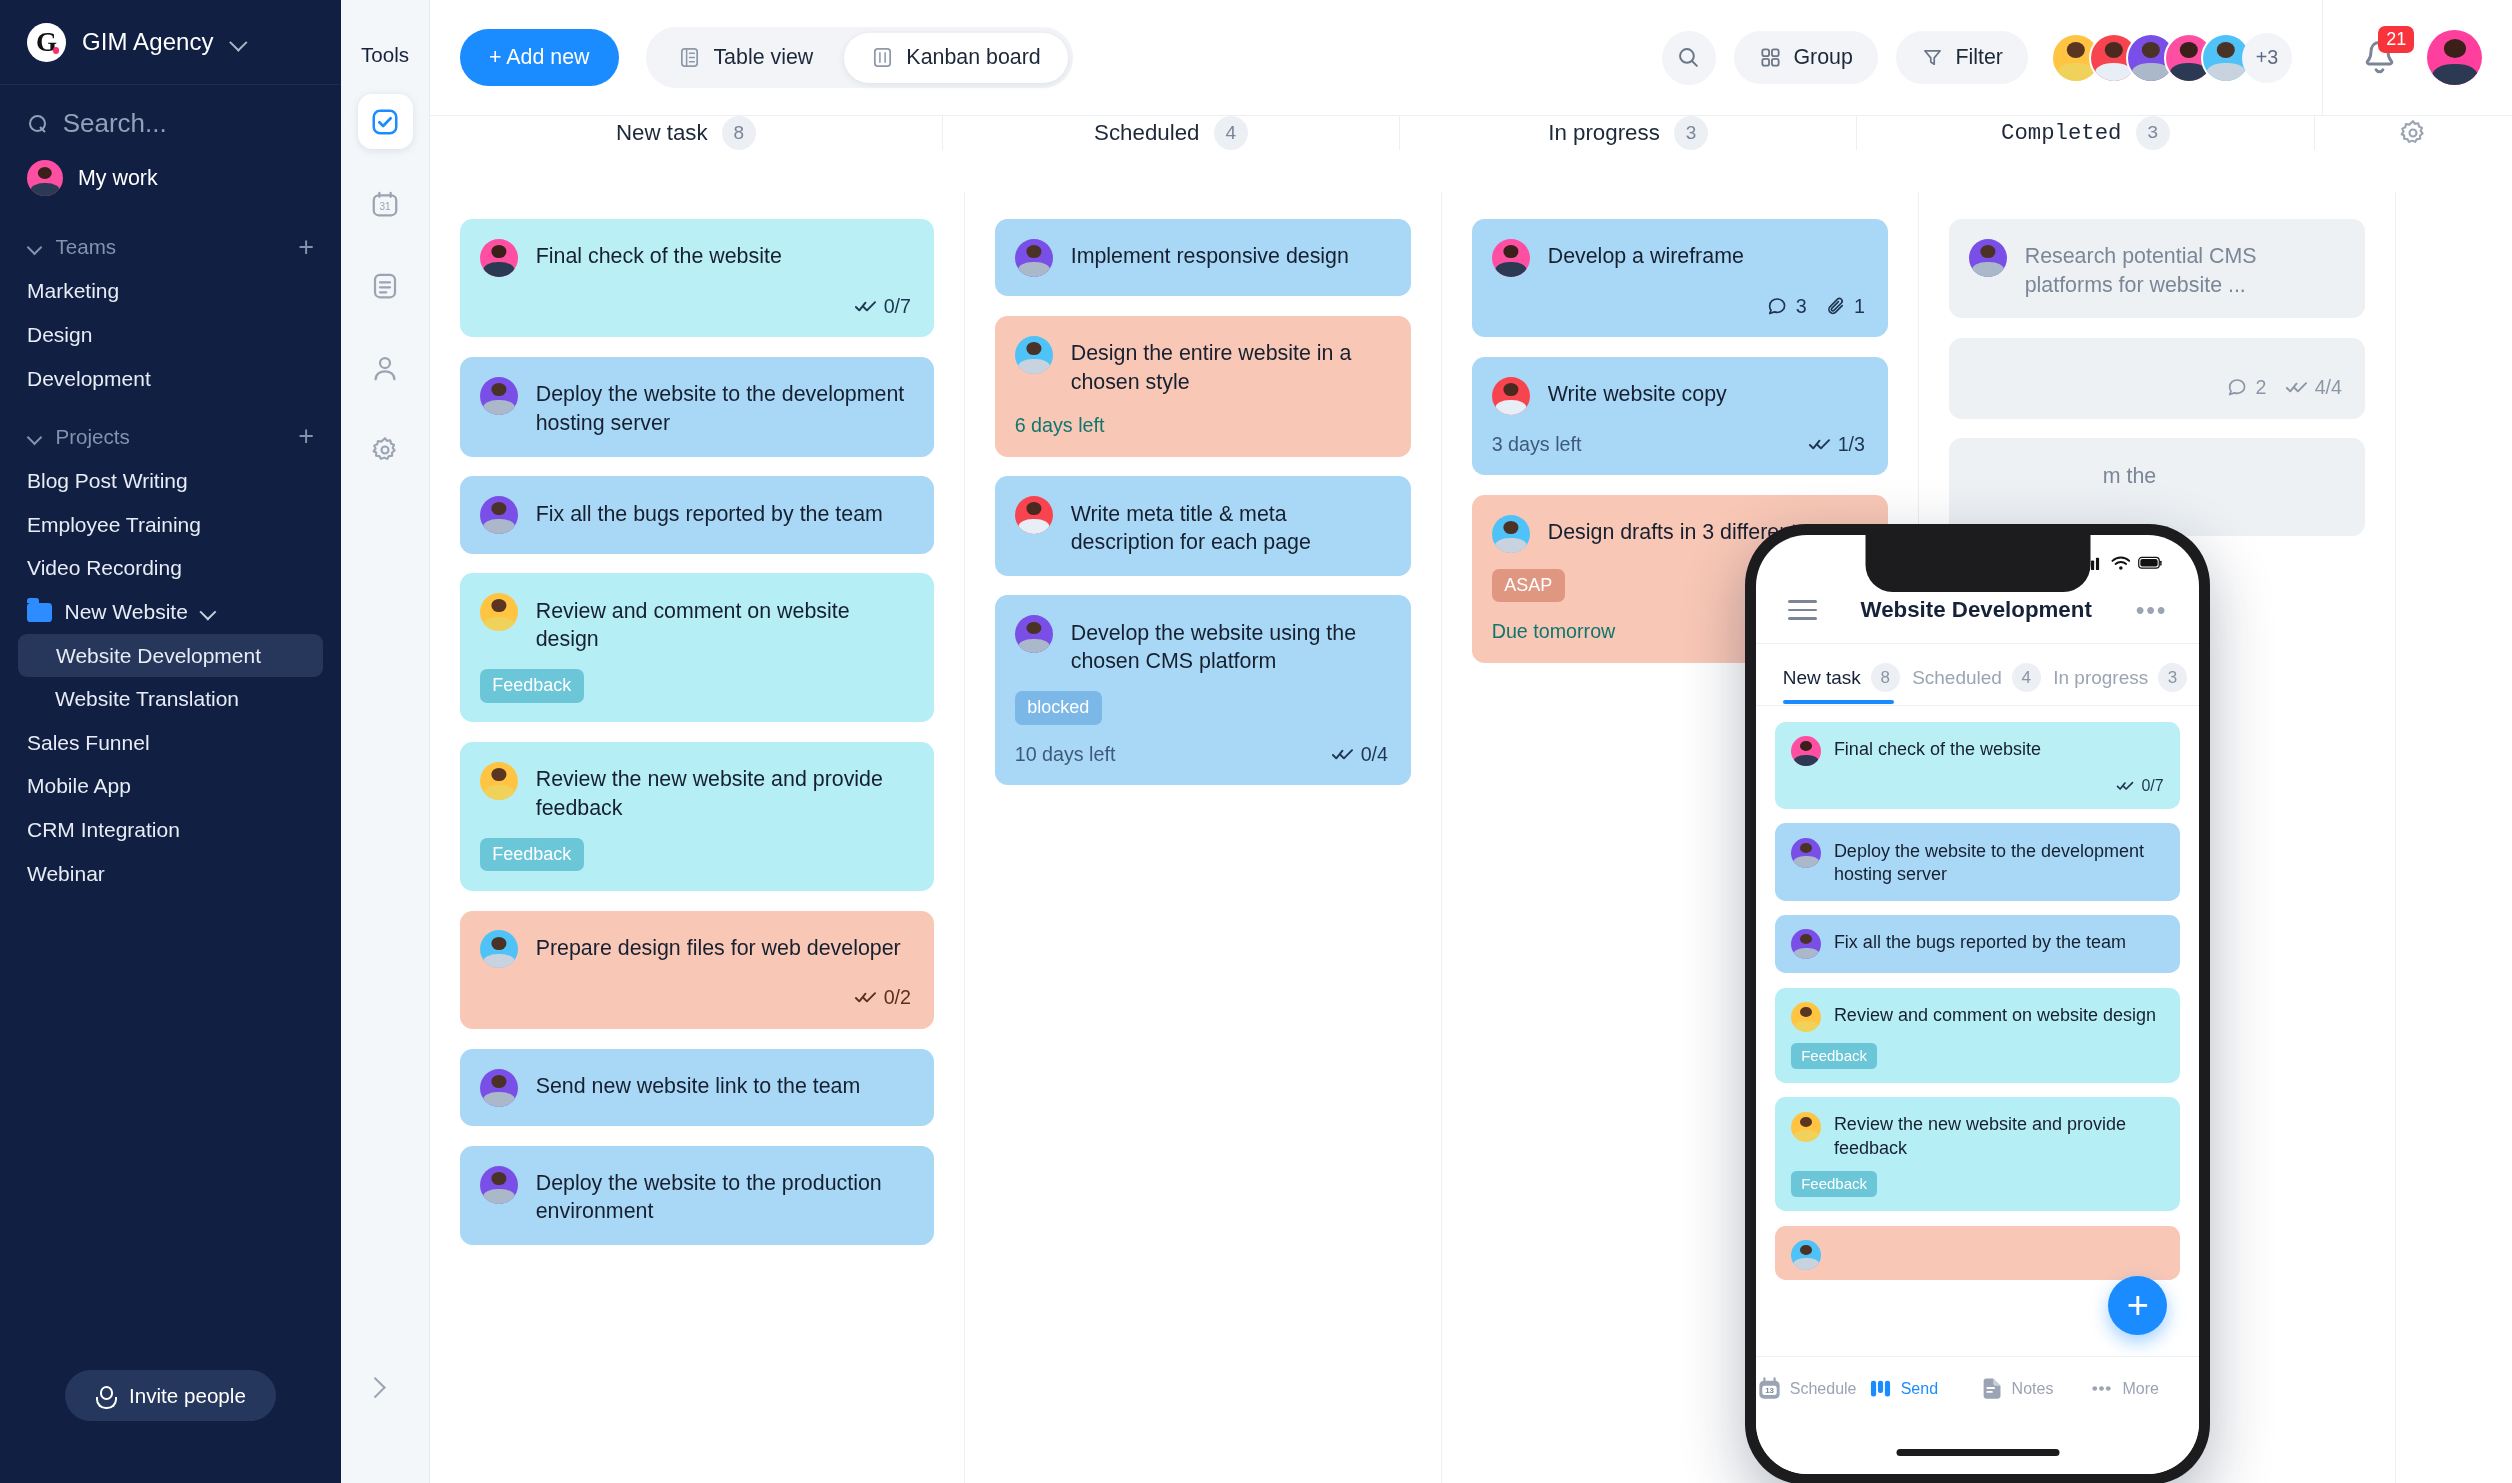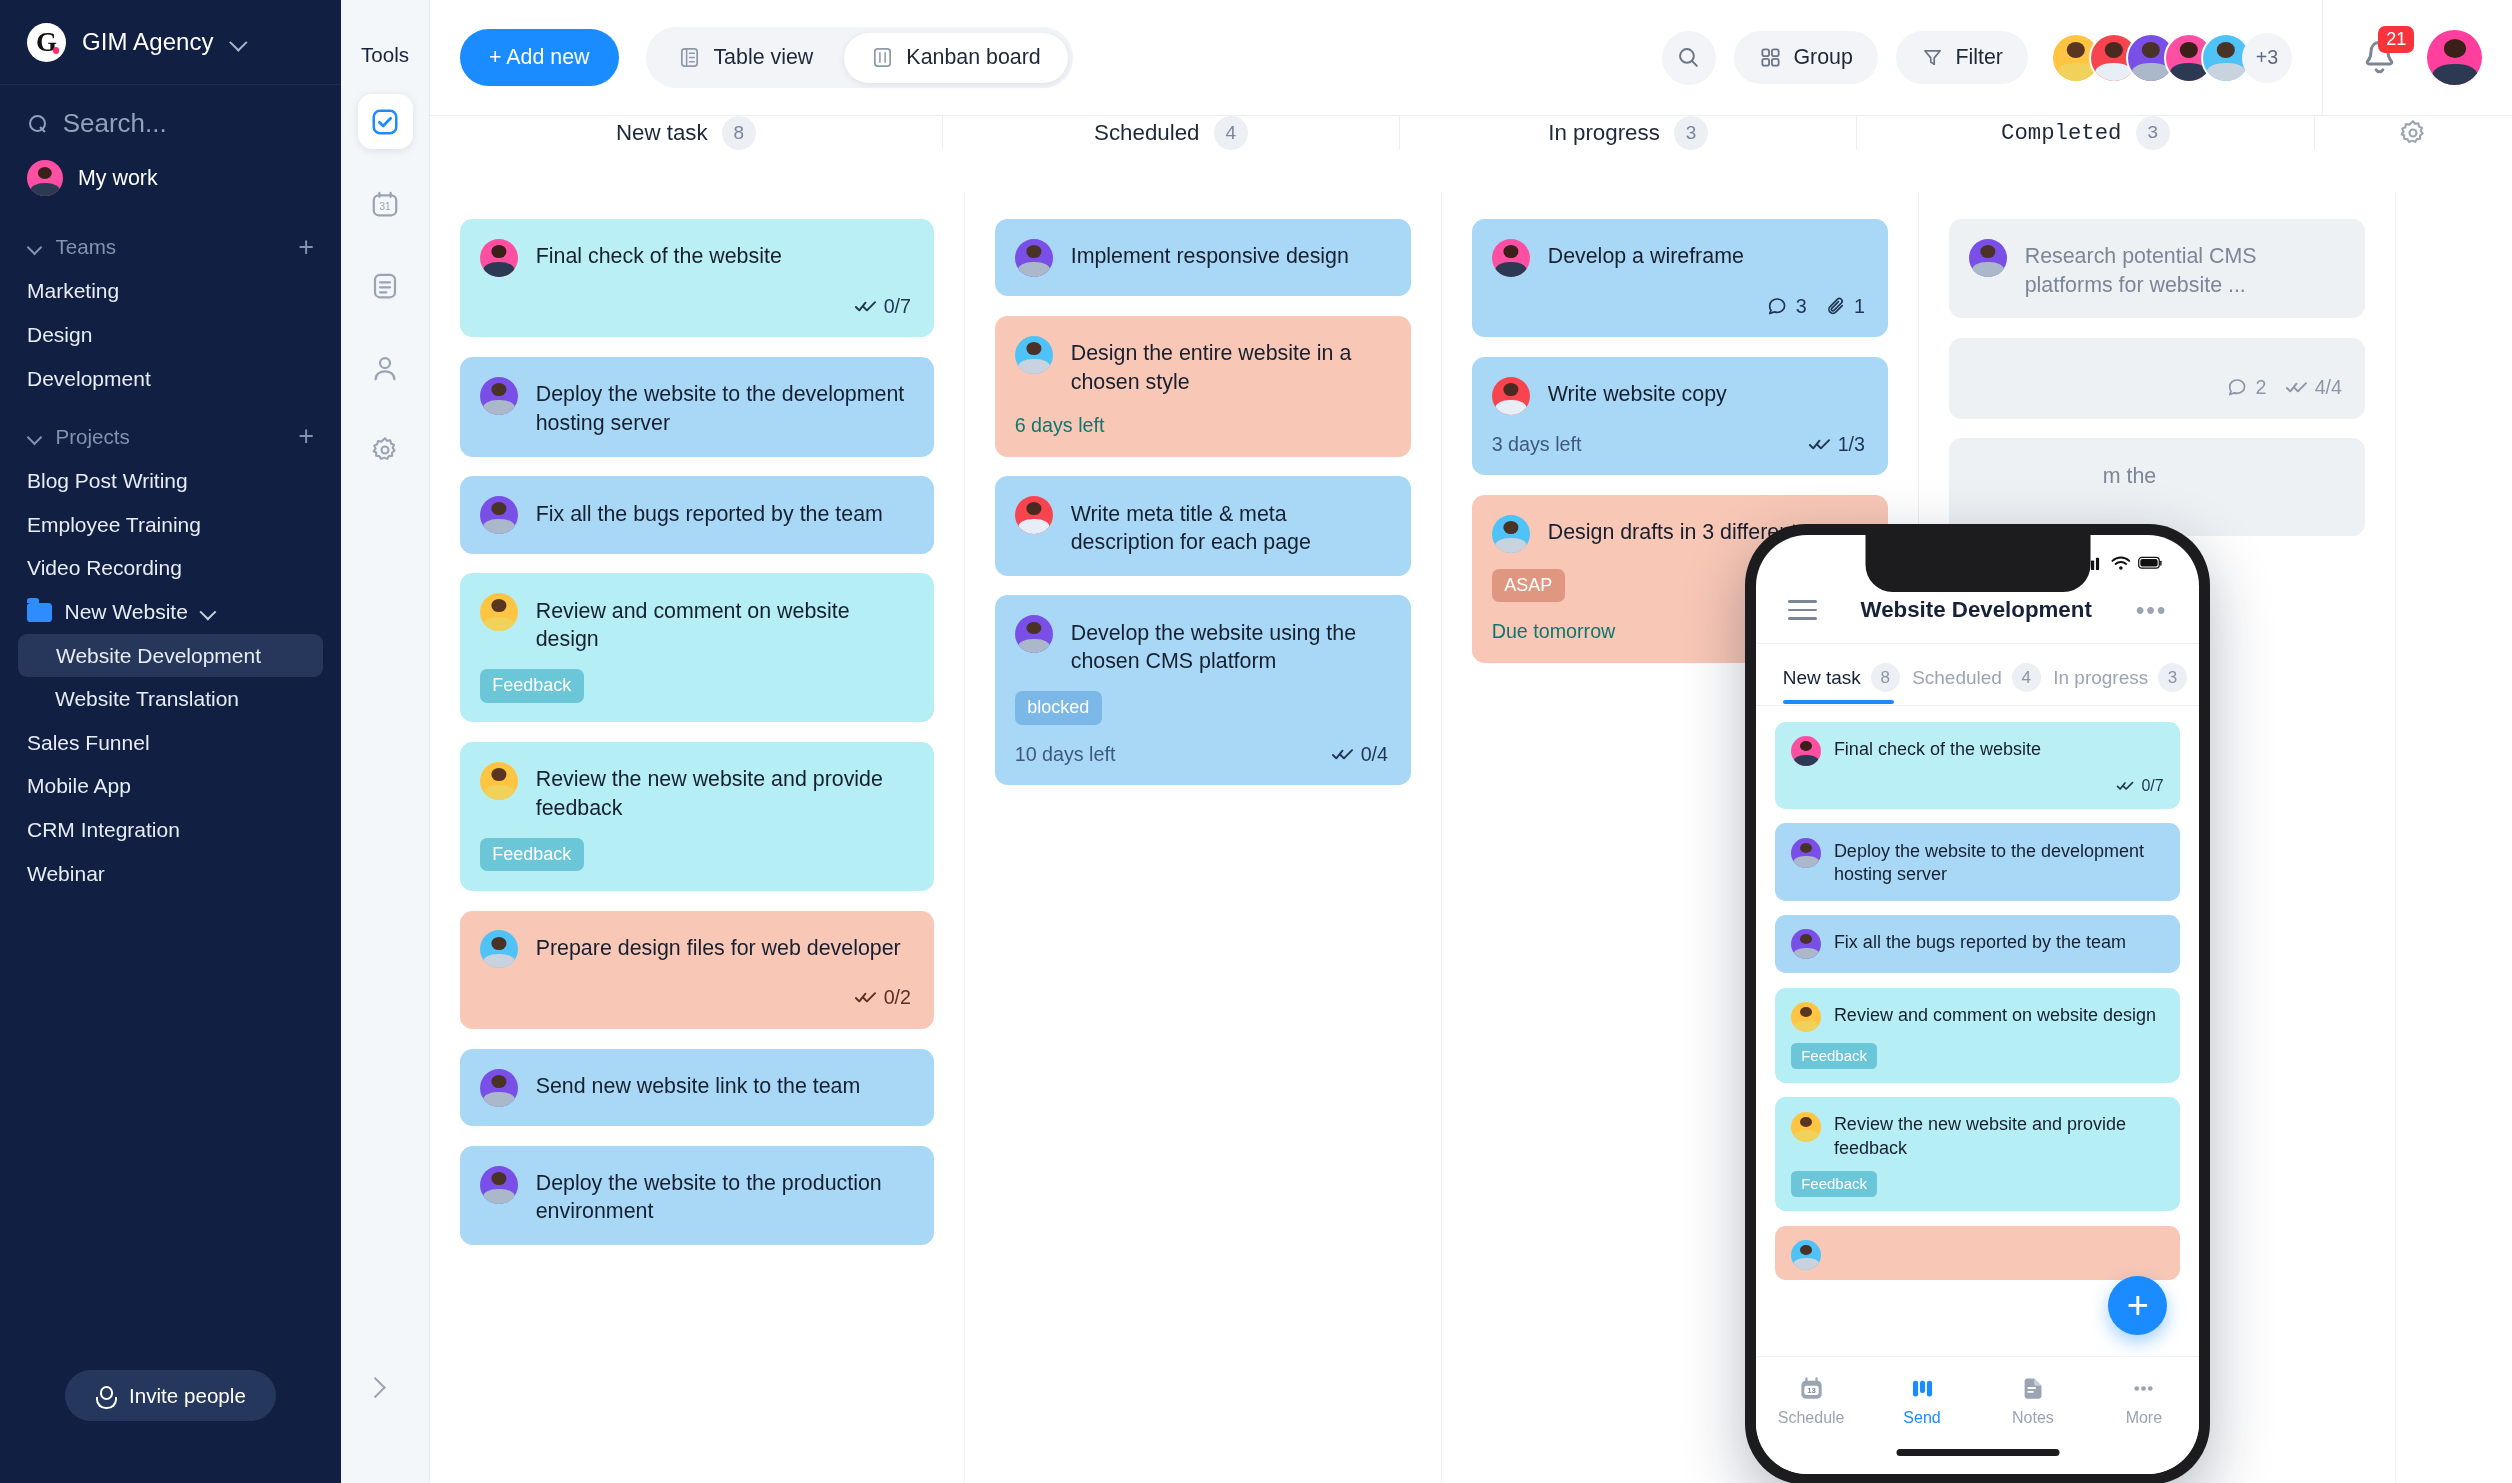--- a/index.html
+++ b/index.html
@@ -217,21 +217,21 @@
   .pmetas { margin-left:auto; display:flex; align-items:center; gap:7.1px; color:#1f3550; }
   .fab {
     position:absolute; right:32px; bottom:139px; width:59px; height:59px; border-radius:50%;
     background:#1a8cff; color:#fff; display:flex; align-items:center; justify-content:center;
     font-size:38px; font-weight:300; box-shadow:0 7.1px 18px rgba(26,140,255,.4); cursor:pointer;
   }
   .phone-nav {
     position:absolute; left:0; right:0; bottom:0; height:118px; background:#fff;
     border-top:0.9px solid #eef1f4; display:flex; align-items:flex-start; padding-top:18px;
   }
-  .pnav { flex:1; display:flex; flex-direction:column; align-items:center; gap:7.1px; cursor:pointer; }
+  .pnav { flex:1; display:flex; flex-direction:row; align-items:center; gap:7.1px; cursor:pointer; }
   .pnav-label { font-size:16px; color:#9aa4b2; }
   .pnav.on .pnav-label { color:#1a8cff; }
   .homebar { position:absolute; left:50%; transform:translateX(-50%); bottom:18px; width:163px; height:7.1px; background:#1c1c1e; border-radius:3.6px; }
 
   .collapse {
     position:absolute; left:356px; bottom:77px; width:39px; height:39px;
     display:flex; align-items:center; justify-content:center; cursor:pointer; z-index:5;
   }
   .collapse::after {
     content:''; width:12.5px; height:12.5px; border-right:2.7px solid #9aa4b2; border-top:2.7px solid #9aa4b2; transform:rotate(45deg);

